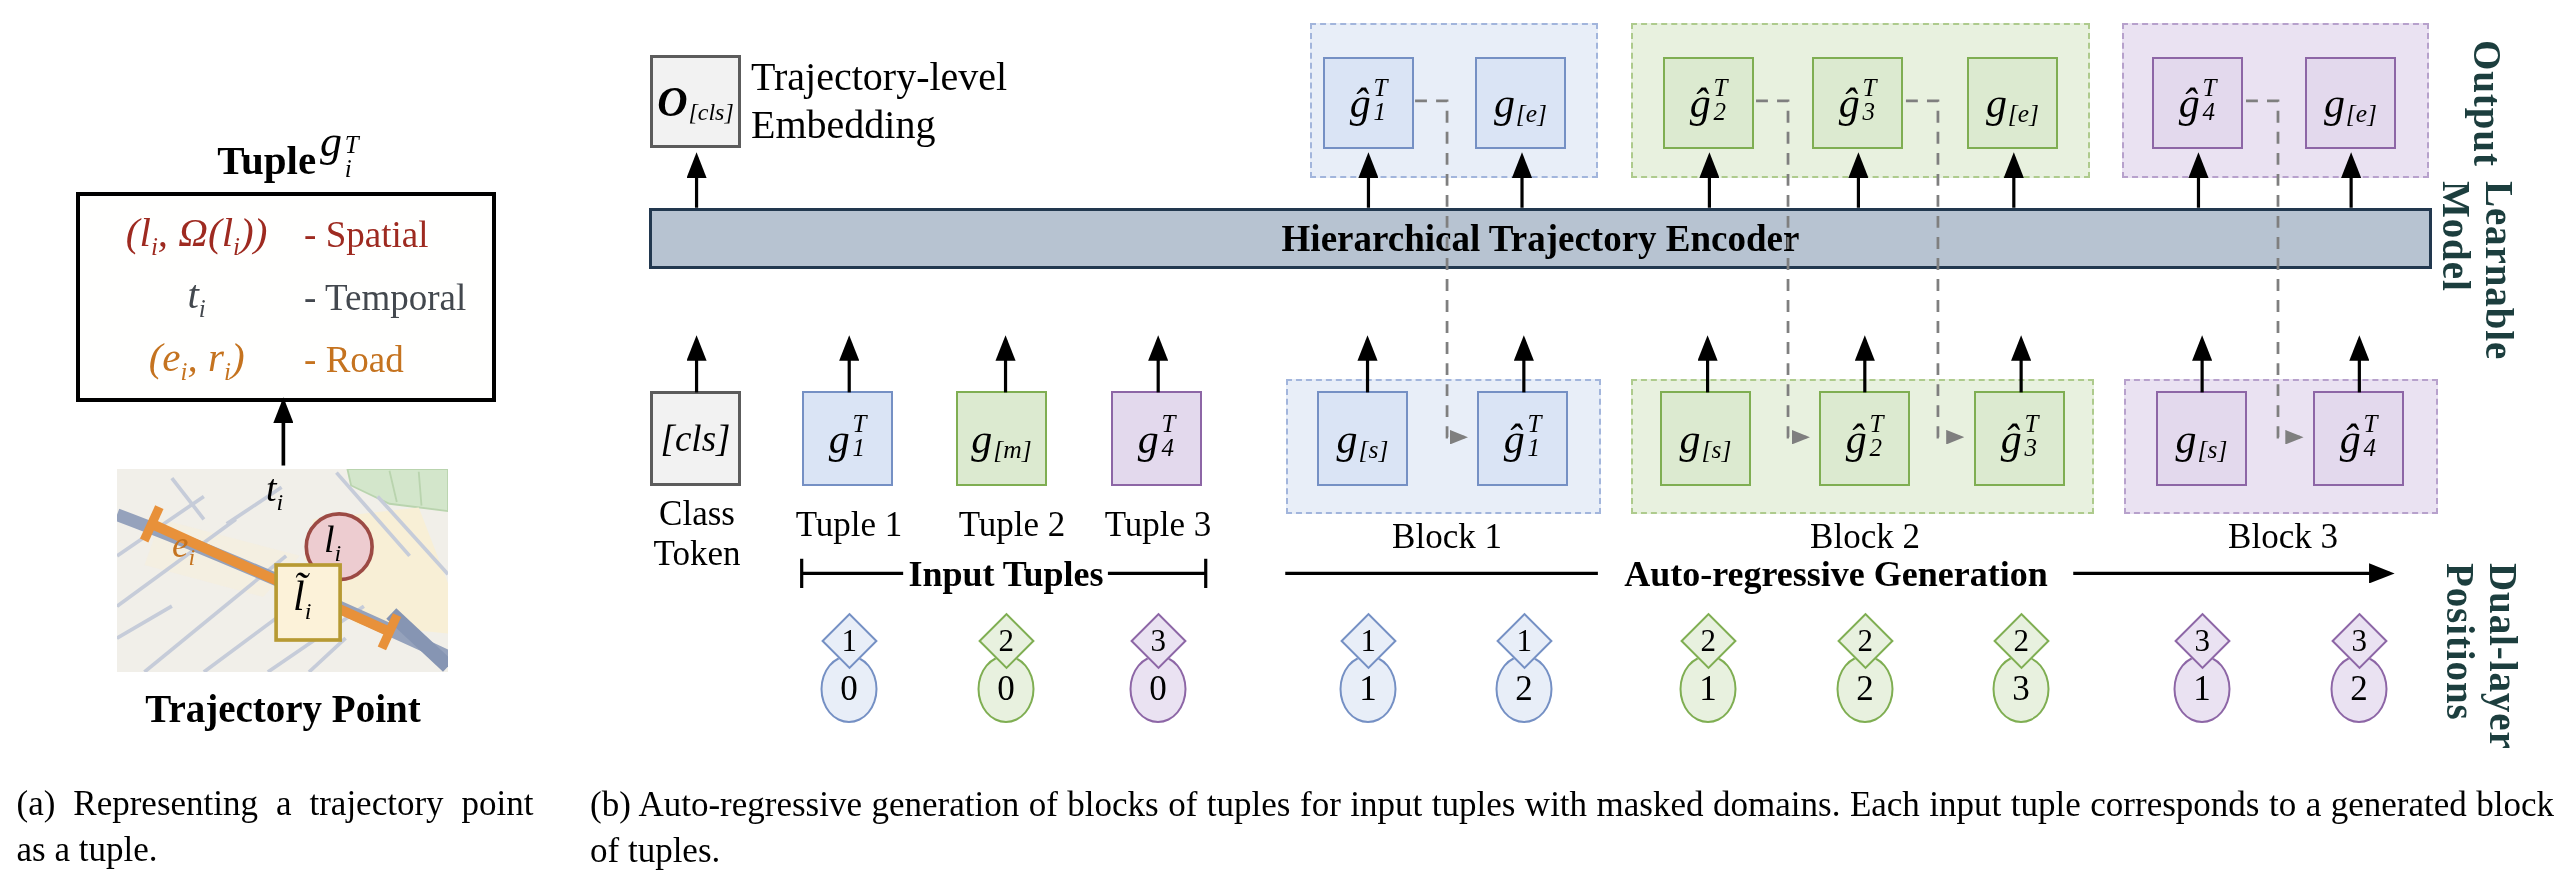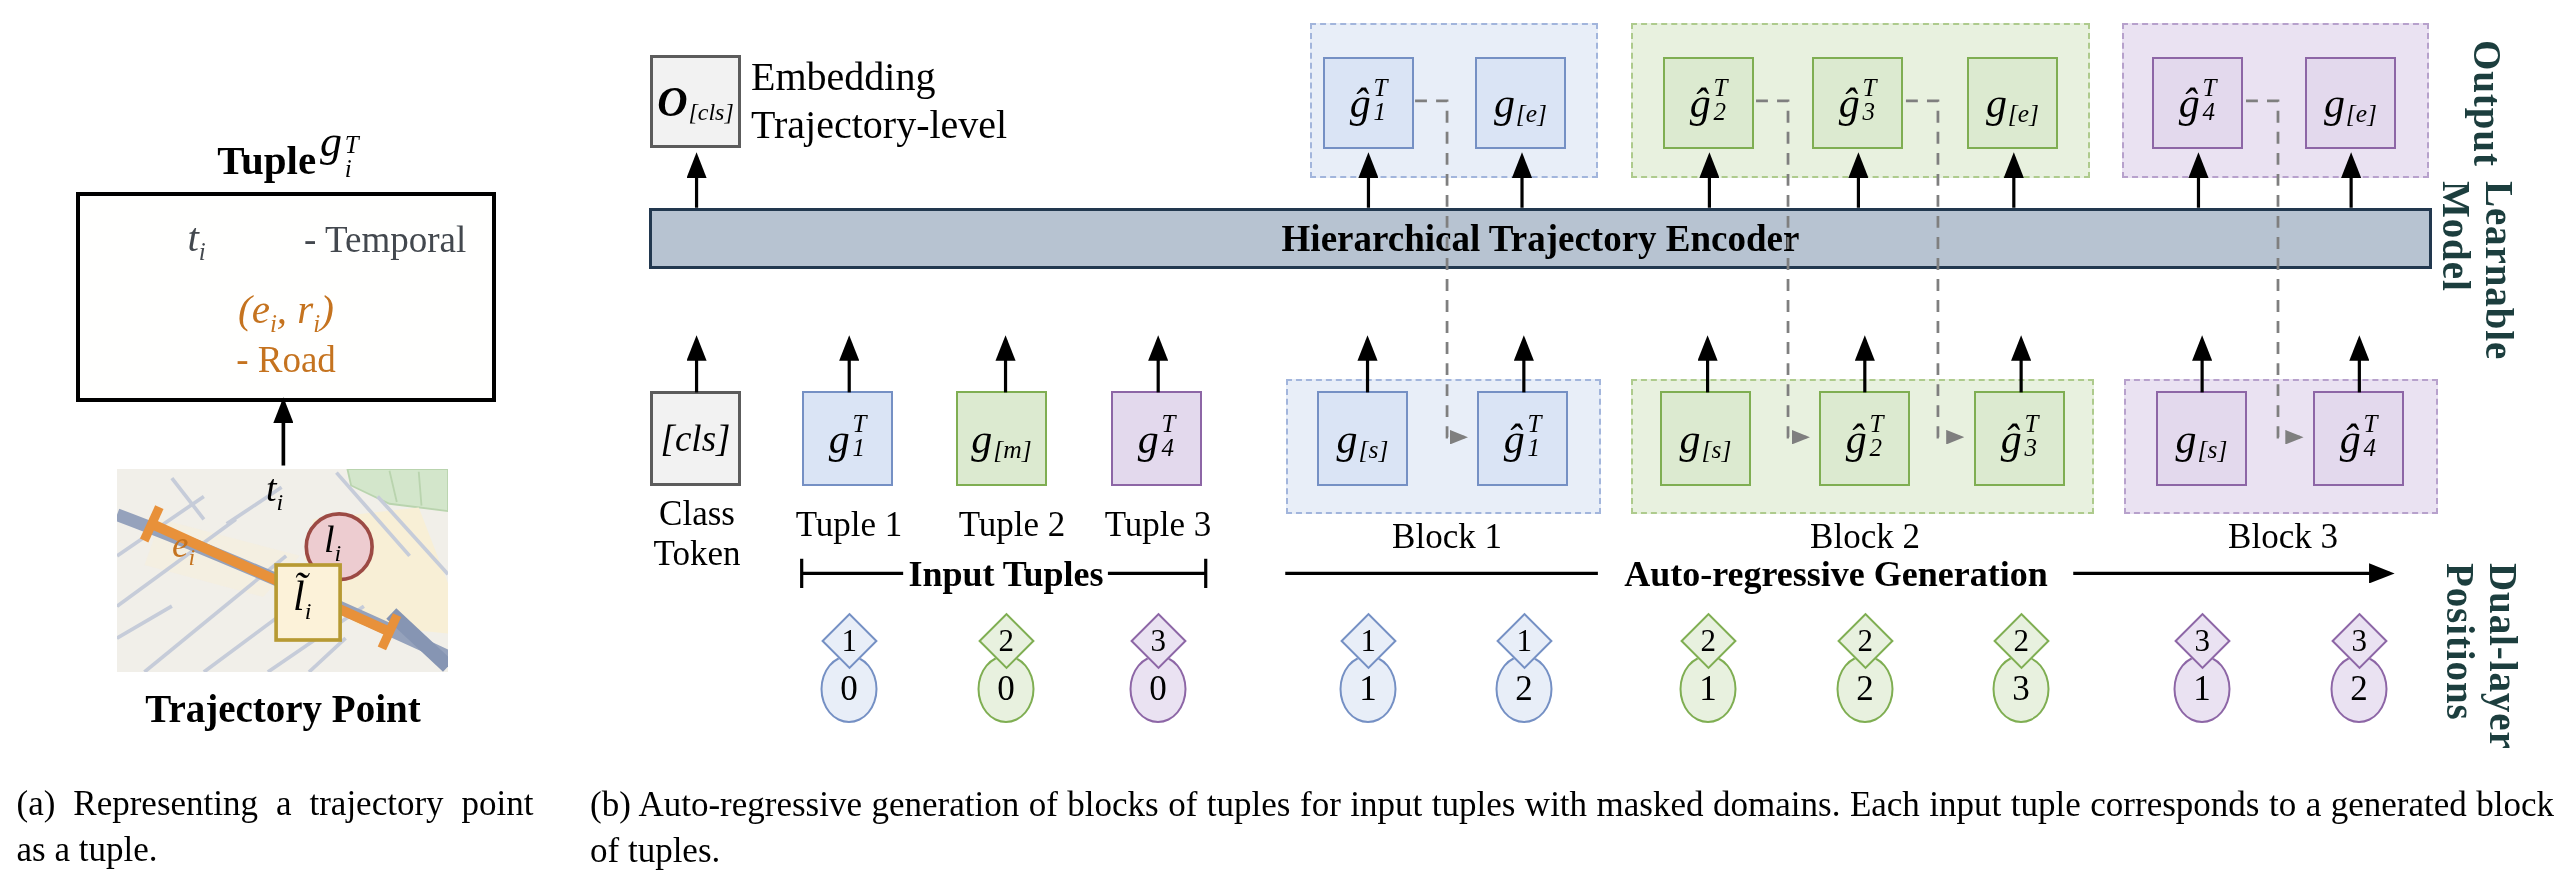--- a/index.html
+++ b/index.html
@@ -67,21 +67,21 @@
   #tuple-title .math{font-style:italic;font-size:44px;padding-top:5.5px;}
   #tuple-box{position:absolute;left:76px;top:192px;width:420px;height:210px;box-sizing:border-box;
              border:4.6px solid #000;background:#fffffe;display:flex;flex-direction:column;
              justify-content:space-around;padding:7.3px 9.1px;z-index:3;}
   .trow{display:flex;align-items:center;font-size:41px;}
   .trow .tmath{width:215px;text-align:center;font-style:italic;}
   .trow .tlabel{text-align:left;font-size:37px;}
   .trow sub{font-size:25px;font-style:italic;}
   .r-spatial{color:var(--spatial_text,#9e2a20);}
   .r-temporal{color:var(--temporal_text,#43484e);}
-  .r-road{color:var(--road_text,#c5731f);flex-direction:column;}
+  .r-road{color:var(--road_text,#c5731f);}
 
   #map{position:absolute;left:117px;top:469px;width:331px;height:203px;z-index:3;}
   .maplbl{position:absolute;font-style:italic;font-size:38px;line-height:38px;z-index:4;white-space:nowrap;}
   .maplbl sub{font-size:24px;}
 
   .capt{position:absolute;font-size:35px;line-height:46px;text-align:justify;z-index:3;}
 
   svg.overlay{position:absolute;left:0;top:0;z-index:6;pointer-events:none;}
 </style>
 </head>
@@ -91,20 +91,24 @@
 
   <div id="tuple-title">
     <span class="word">Tuple</span>
     <span class="math"><span>g</span><span class="ss">
           <span>T</span>
           <span>i</span>
         </span></span>
   </div>
 
   <div id="tuple-box">
+    <div class="trow r-spatial">
+      <span class="tmath"><span>(l</span><sub>i</sub><span>, Ω(l</span><sub>i</sub><span>))</span></span>
+      <span class="tlabel">- Spatial</span>
+    </div>
     <div class="trow r-temporal">
       <span class="tmath"><span>t</span><sub>i</sub><span></span><sub></sub><span></span></span>
       <span class="tlabel">- Temporal</span>
     </div>
     <div class="trow r-road">
       <span class="tmath"><span>(e</span><sub>i</sub><span>, r</span><sub>i</sub><span>)</span></span>
       <span class="tlabel">- Road</span>
     </div>
   </div>
 
@@ -156,22 +160,22 @@
 
   <div class="bar" style="top:208px;">
       <span>Hierarchical Trajectory Encoder</span>
     </div>
 
   <div class="token t-gray" style="left:650px;top:55px;height:93px;font-weight:bold;">
     <span>O</span>
       <span class="inline-sub" style="font-weight:normal;font-size:24px;">[cls]</span>
   </div>
   <div class="abs" style="left:751px;top:53px;font-size:40px;line-height:48px;z-index:3;">
+    <div>Trajectory-level</div>
     <div>Embedding</div>
-    <div>Trajectory-level</div>
   </div>
 
   <div class="token top-token t-blue" style="left:1323px;">
       <span>ĝ</span>
       <span class="ss">
         <span>T</span>
         <span>1</span>
       </span>
     </div>
   <div class="token top-token t-blue" style="left:1475px;">

